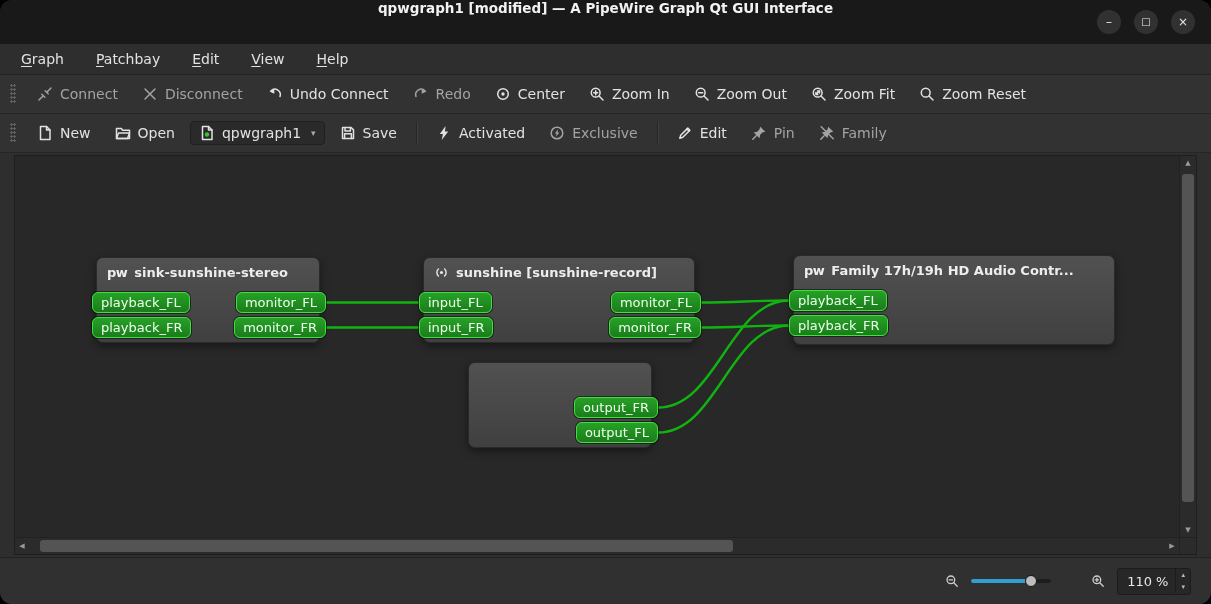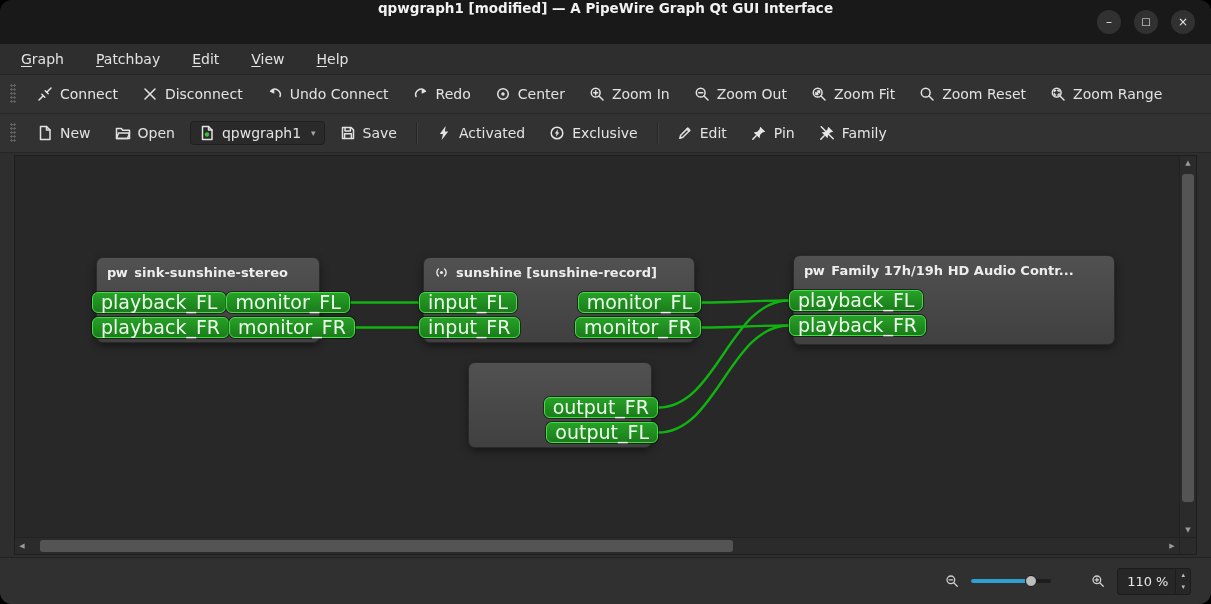--- a/index.html
+++ b/index.html
@@ -20,21 +20,21 @@
   .menubar{height:30px;flex:0 0 auto;background:#2e2e2e;display:flex;align-items:center;padding:0 12px;gap:14px;border-bottom:1px solid #242424;}
   .menu-item{padding:3px 9px;font-size:14px;border-radius:3px;}
   .menu-item u{text-underline-offset:2px;}
 
   
   .toolbar{height:38px;flex:0 0 auto;background:#323232;display:flex;align-items:center;padding:0 6px;gap:6px;border-bottom:1px solid #262626;}
   .grip{width:6px;height:20px;margin:0 6px 0 4px;
         background-image:radial-gradient(circle at 1.5px 1.5px,#616161 1.1px,transparent 1.3px);
         background-size:3px 4px;}
   .tb-btn{display:flex;align-items:center;gap:7px;padding:5px 9px;border-radius:4px;font-size:14px;white-space:nowrap;}
-  .tb-btn.disabled{color:#e5e5e5;}
+  .tb-btn.disabled{color:#a3a3a3;}
   .tb-btn.combo{background:#2a2a2a;border:1px solid #1f1f1f;padding:3px 8px;}
   .tb-btn .chev{font-size:9px;color:#a8a8a8;margin-left:3px;}
   .tb-sep{width:1px;height:22px;background:#262626;box-shadow:1px 0 0 #3f3f3f;margin:0 4px;}
   .icon{width:16px;height:16px;display:block;flex:0 0 auto;}
   .st{fill:none;stroke:currentColor;stroke-width:1.5;stroke-linecap:round;stroke-linejoin:round;}
   .fl{fill:currentColor;stroke:none;}
 
   
   .main{flex:1;background:#2e2e2e;padding:2px 14px;display:flex;min-height:0;}
   .canvas-frame{flex:1;display:flex;flex-direction:column;border:1px solid #1e1e1e;min-height:0;}
@@ -48,21 +48,21 @@
   .node-header{display:flex;align-items:center;gap:7px;padding:7px 10px 0;font-weight:bold;font-size:13px;color:#ededed;
                white-space:nowrap;overflow:hidden;}
   .node-ic{width:15px;height:15px;color:#e8e8e8;}
   .pw-logo{font-weight:bold;font-size:13px;letter-spacing:-0.5px;color:#efefef;}
   .node-ports{position:absolute;top:34px;left:0;right:0;display:flex;flex-direction:column;gap:4px;}
   .prow{display:flex;justify-content:space-between;height:21px;}
   .pl,.pr{display:flex;}
   .port{display:inline-flex;align-items:center;height:21px;padding:4px 8px;border-radius:6px;
         border:1px solid var(--port-border,#3fe03f);
         background:linear-gradient(var(--port-bg-top,#27a027),var(--port-bg-bottom,#1a7d1a));
-        color:var(--port-text,#eeffee);font-size:19px;line-height:1;box-shadow:0 0 0 1px rgba(0,0,0,.5);box-sizing:border-box;}
+        color:var(--port-text,#eeffee);font-size:13px;line-height:1;box-shadow:0 0 0 1px rgba(0,0,0,.5);box-sizing:border-box;}
   .port.in{margin-left:-5px;}
   .port.out{margin-right:-7px;}
 
   
   .vscroll{width:16px;flex:0 0 auto;background:#2b2b2b;border-left:1px solid #222;display:flex;flex-direction:column;}
   .sbar-arrow{height:14px;display:flex;align-items:center;justify-content:center;font-size:7px;color:#9a9a9a;flex:0 0 auto;}
   .vtrack{flex:1;position:relative;}
   .vthumb{position:absolute;left:2px;right:2px;top:1%;height:93%;background:#545454;border-radius:3px;}
   .hscroll-row{height:16px;flex:0 0 auto;display:flex;border-top:1px solid #222;}
   .hscroll{flex:1;background:#2b2b2b;position:relative;display:flex;align-items:center;}
@@ -245,26 +245,20 @@
         <svg class="icon">
           <use href="#zoom-fit-icon"></use>
         </svg>
         <span class="tb-label">Zoom Fit</span>
       </div>
       <div class="tb-btn">
         <svg class="icon">
           <use href="#zoom-reset-icon"></use>
         </svg>
         <span class="tb-label">Zoom Reset</span>
-      </div>
-      <div class="tb-btn">
-        <svg class="icon">
-          <use href="#zoom-range-icon"></use>
-        </svg>
-        <span class="tb-label">Zoom Range</span>
       </div>
     </div>
   <div class="toolbar" id="tb-file">
       <span class="grip"></span>
       <div class="tb-btn">
         <svg class="icon">
           <use href="#new-file-icon"></use>
         </svg>
         <span class="tb-label">New</span>
       </div>

